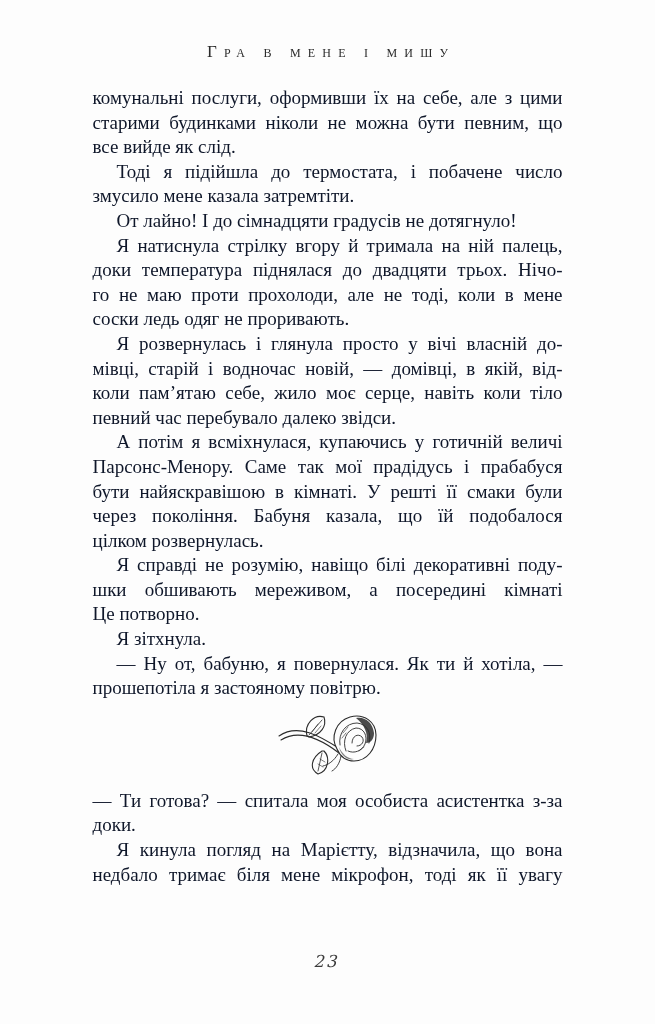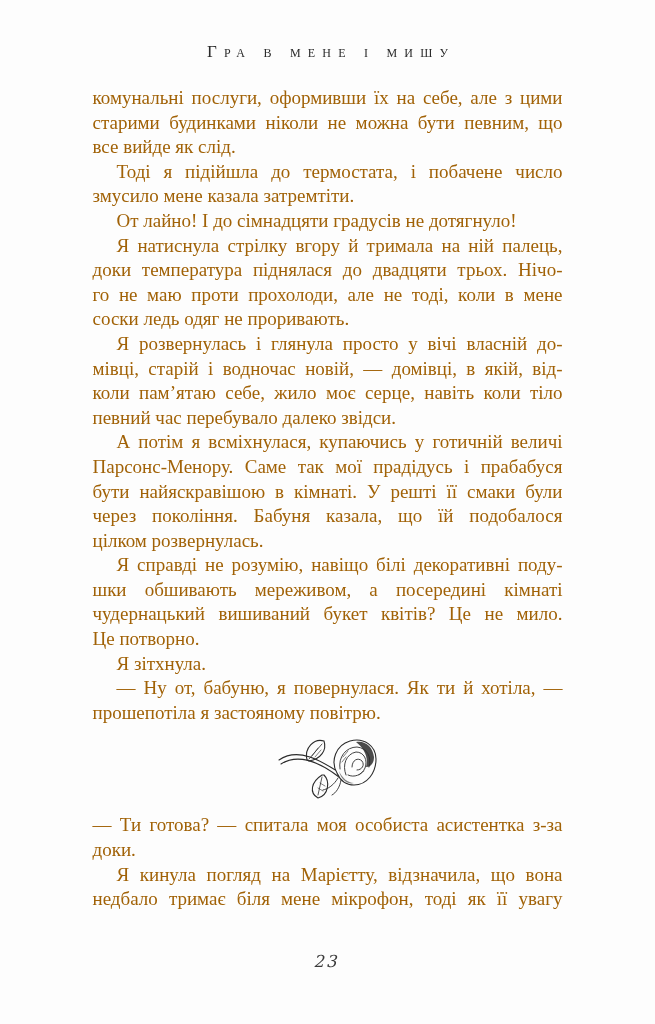--- a/index.html
+++ b/index.html
@@ -28,21 +28,21 @@
     letter-spacing: 0.42em;
     color: #2b2b2b;
     margin-bottom: 24px;
     text-indent: 0.42em; 
   }
   .text-block {
     width: 470px;
     margin: 16px auto;
     font-size: 19px;
     line-height: 24.6px;
-    color: #a16207;
+    color: #0f172a;
   }
   .line {
     text-align: justify;
     text-align-last: justify;
     white-space: normal;
   }
   .line.para-end {
     text-align-last: left;
   }
   .line.indent {
@@ -94,21 +94,20 @@
       <div class="line">мівці, старій і водночас новій, — домівці, в якій, від-</div>
       <div class="line">коли пам’ятаю себе, жило моє серце, навіть коли тіло</div>
       <div class="line para-end">певний час перебувало далеко звідси.</div>
       <div class="line indent">А потім я всміхнулася, купаючись у готичній величі</div>
       <div class="line">Парсонс-Менору. Саме так мої прадідусь і прабабуся</div>
       <div class="line">бути найяскравішою в кімнаті. У решті її смаки були</div>
       <div class="line">через покоління. Бабуня казала, що їй подобалося</div>
       <div class="line para-end">цілком розвернулась.</div>
       <div class="line indent">Я справді не розумію, навіщо білі декоративні поду-</div>
       <div class="line">шки обшивають мереживом, а посередині кімнаті</div>
-      <div class="line">чудернацький вишиваний букет квітів? Це не мило.</div>
       <div class="line para-end">Це потворно.</div>
       <div class="line indent para-end">Я зітхнула.</div>
       <div class="line indent">— Ну от, бабуню, я повернулася. Як ти й хотіла, —</div>
       <div class="line para-end">прошепотіла я застояному повітрю.</div>
   <div class="divider">
     <svg viewBox="0 0 104 72" fill="none" stroke="#2c2c2c" stroke-width="1.1" stroke-linecap="round">
 
       <path d="M3,27 C22,14 44,27 64,40"></path>
       <path d="M5,31 C24,19 46,31 63,44"></path>
 

